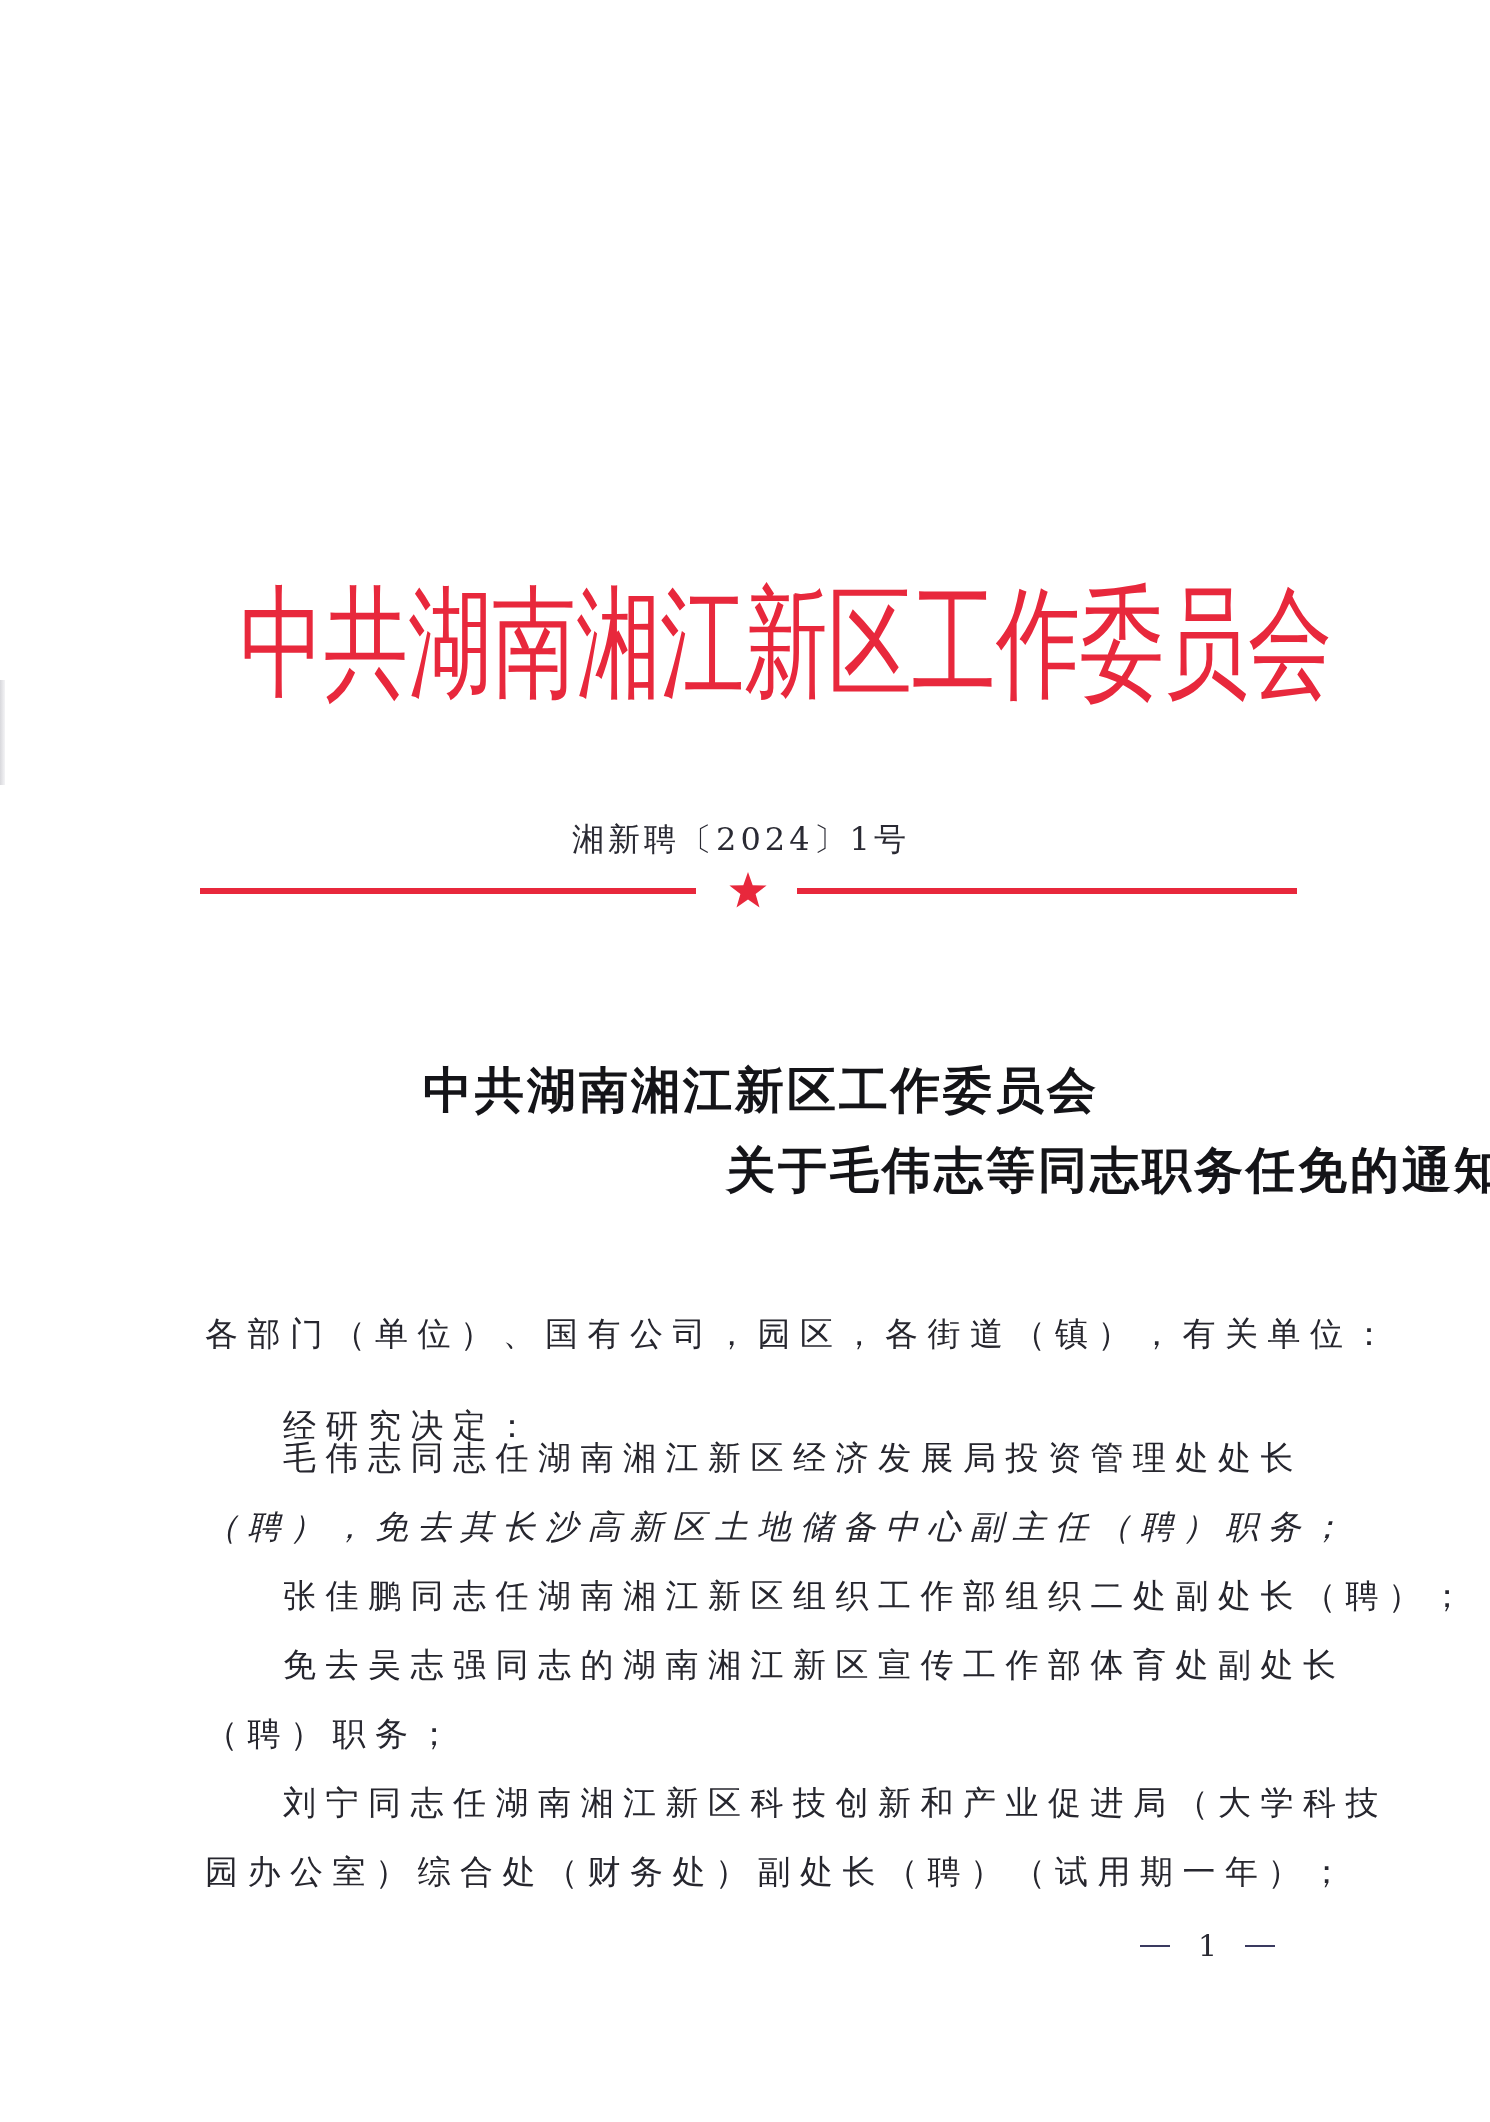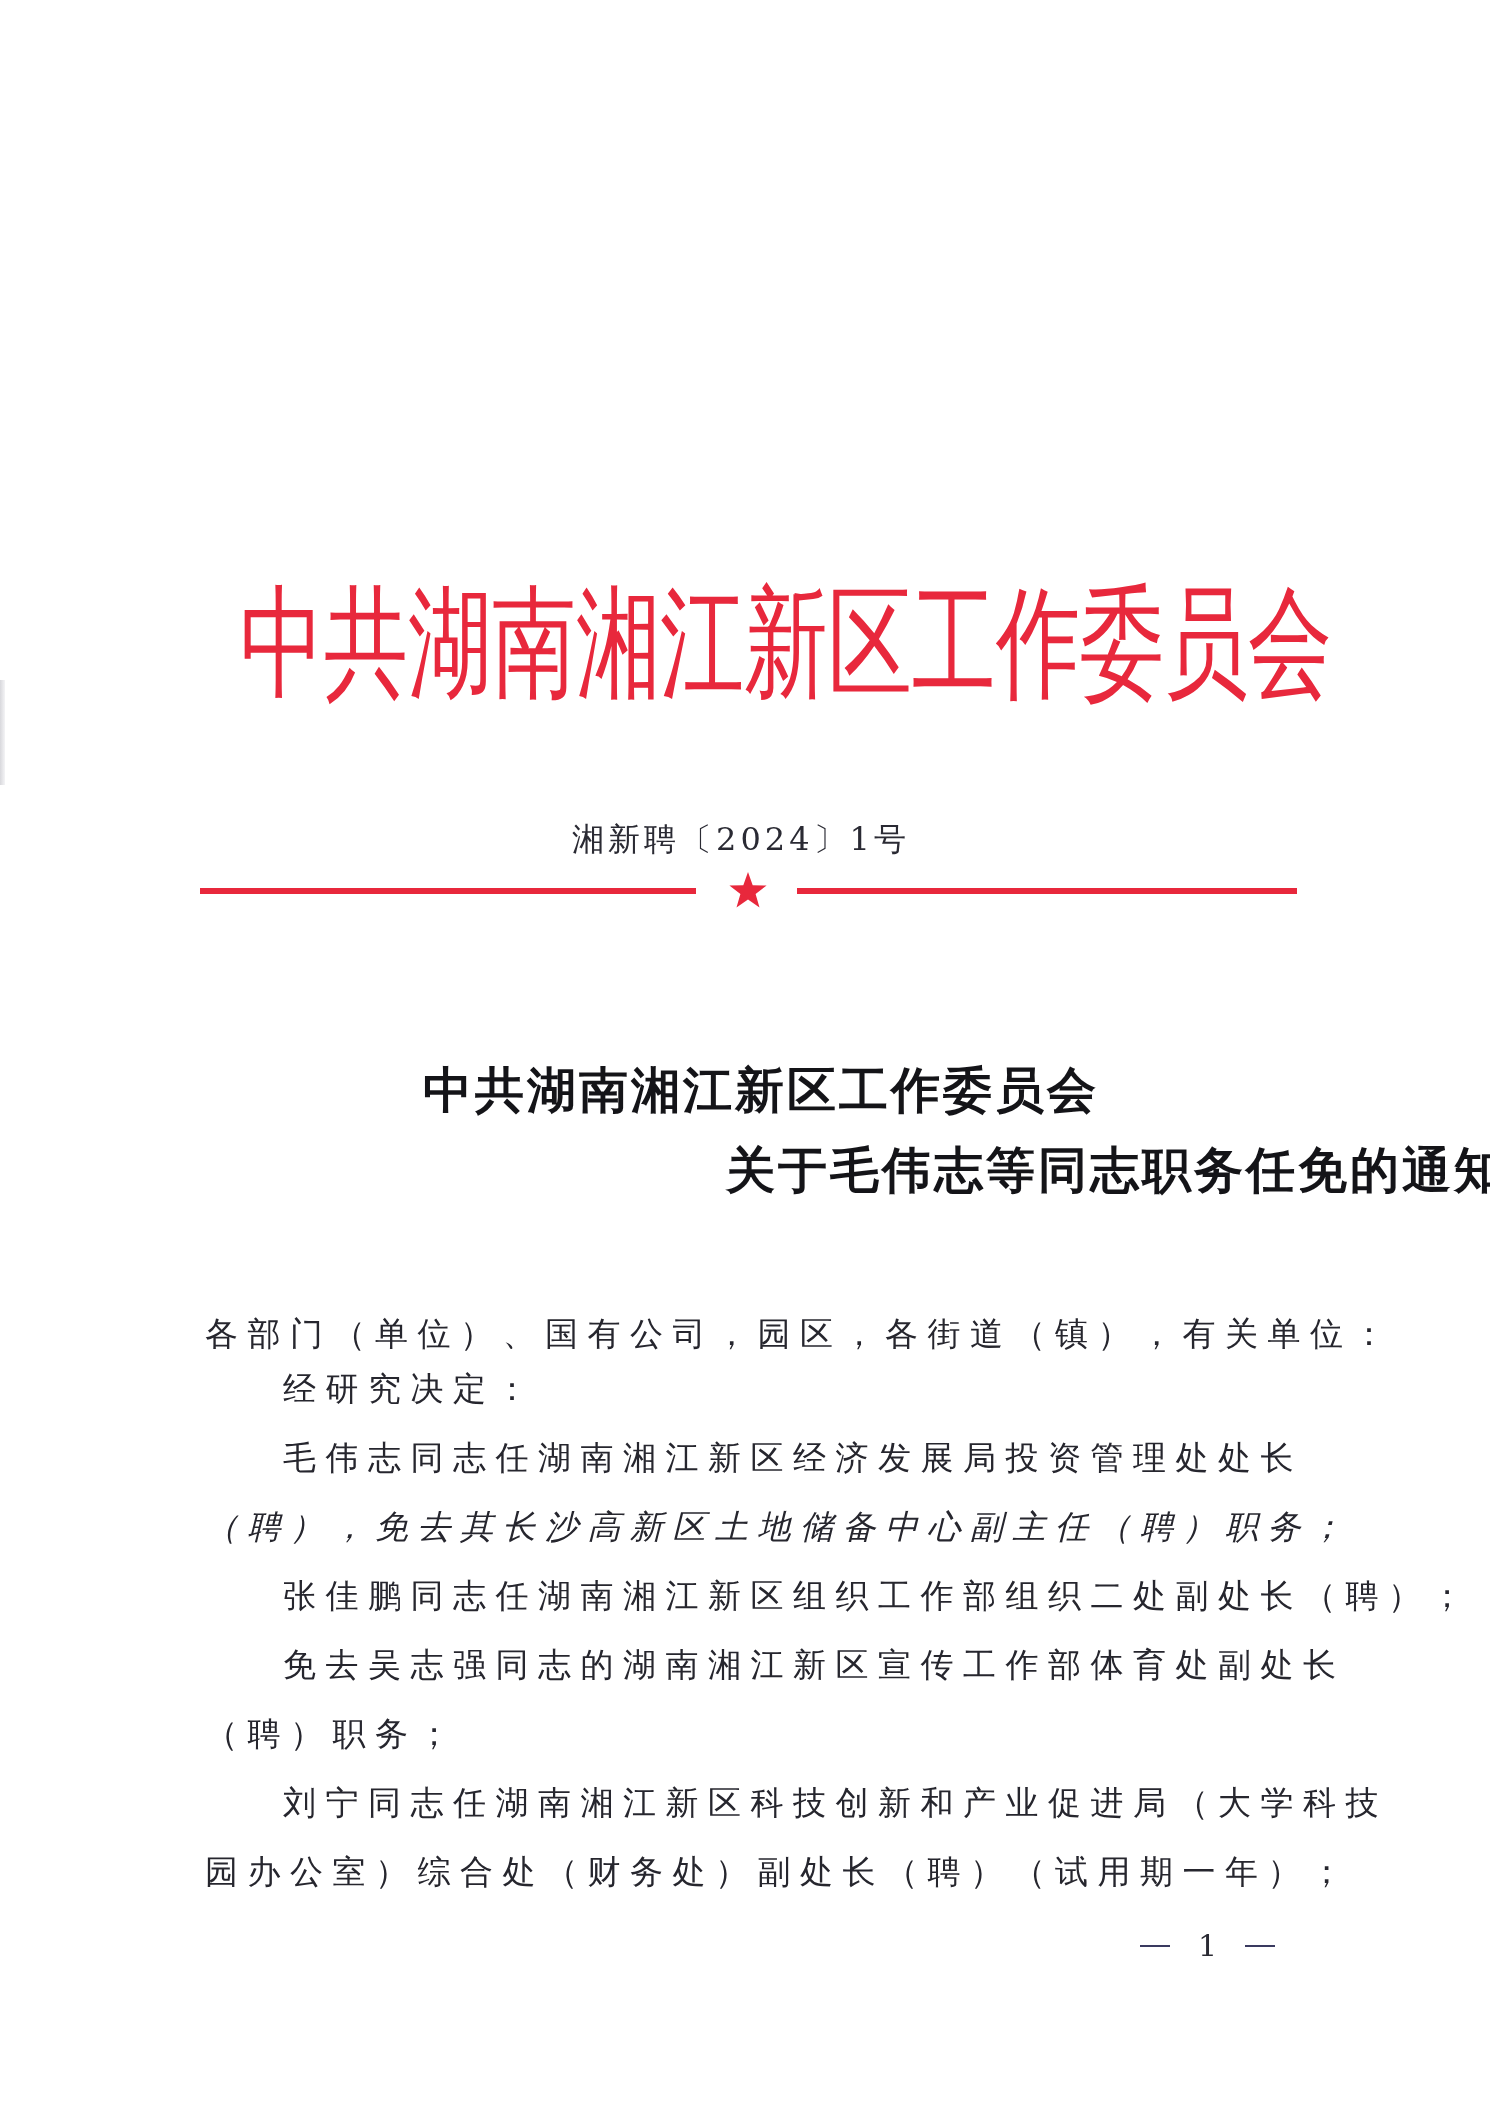--- a/index.html
+++ b/index.html
@@ -70,21 +70,21 @@
 <div class="rule left"></div>
 <svg class="star" viewBox="0 0 40 40">
   <polygon points="20,2 24.7,15.2 38.6,15.5 27.6,24 31.5,37.4 20,29.5 8.5,37.4 12.4,24 1.4,15.5 15.3,15.2" fill="#e8283c"></polygon>
 </svg>
 <div class="rule right"></div>
 
 <div class="headline l1">中共湖南湘江新区工作委员会</div>
 <div class="headline l2">关于毛伟志等同志职务任免的通知</div>
 
 <div class="body-text" style="top:1300px;margin-top:12px;">各部门（单位）、国有公司，园区，各街道（镇），有关单位：</div>
-<div class="body-text indent" style="top:1367px;">经研究决定：</div>
+<div class="body-text indent" style="top:1404px;">经研究决定：</div>
 <div class="body-text indent" style="top:1436px;">毛伟志同志任湖南湘江新区经济发展局投资管理处处长</div>
 <div class="body-text" style="top:1505px;font-style:italic;">（聘），免去其长沙高新区土地储备中心副主任（聘）职务；</div>
 <div class="body-text indent" style="top:1574px;">张佳鹏同志任湖南湘江新区组织工作部组织二处副处长（聘）；</div>
 <div class="body-text indent" style="top:1643px;">免去吴志强同志的湖南湘江新区宣传工作部体育处副处长</div>
 <div class="body-text" style="top:1712px;">（聘）职务；</div>
 <div class="body-text indent" style="top:1781px;">刘宁同志任湖南湘江新区科技创新和产业促进局（大学科技</div>
 <div class="body-text" style="top:1850px;">园办公室）综合处（财务处）副处长（聘）（试用期一年）；</div>
 
 <div class="page-number">
   <span class="dash"></span>

